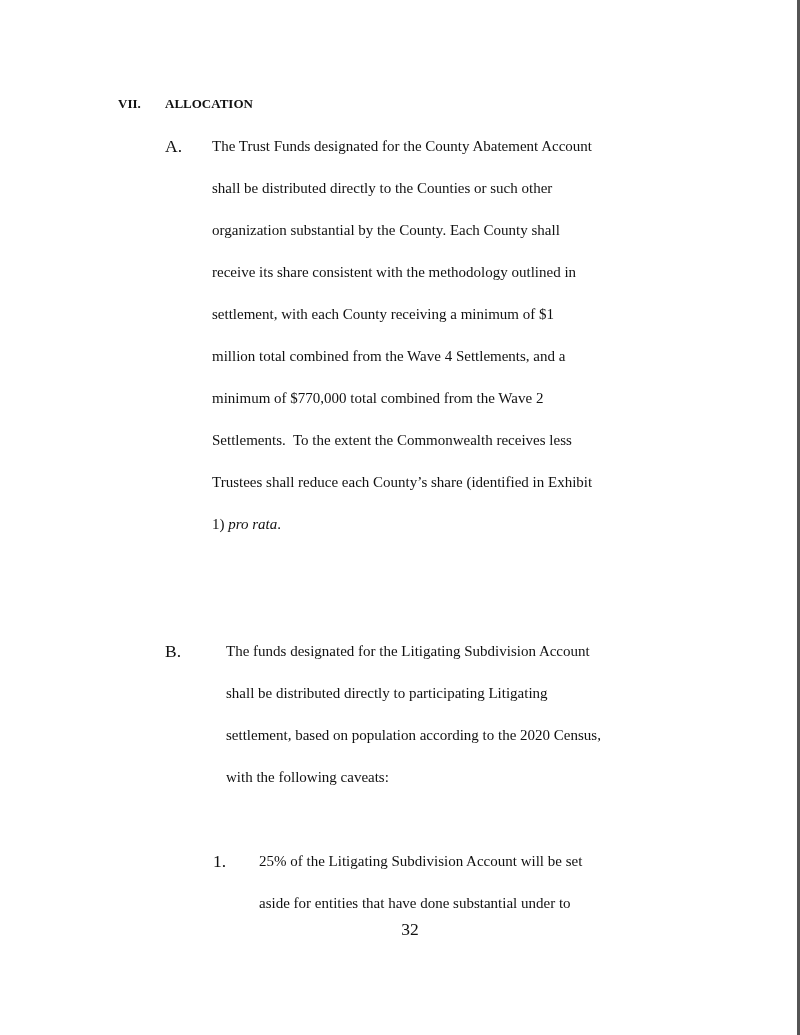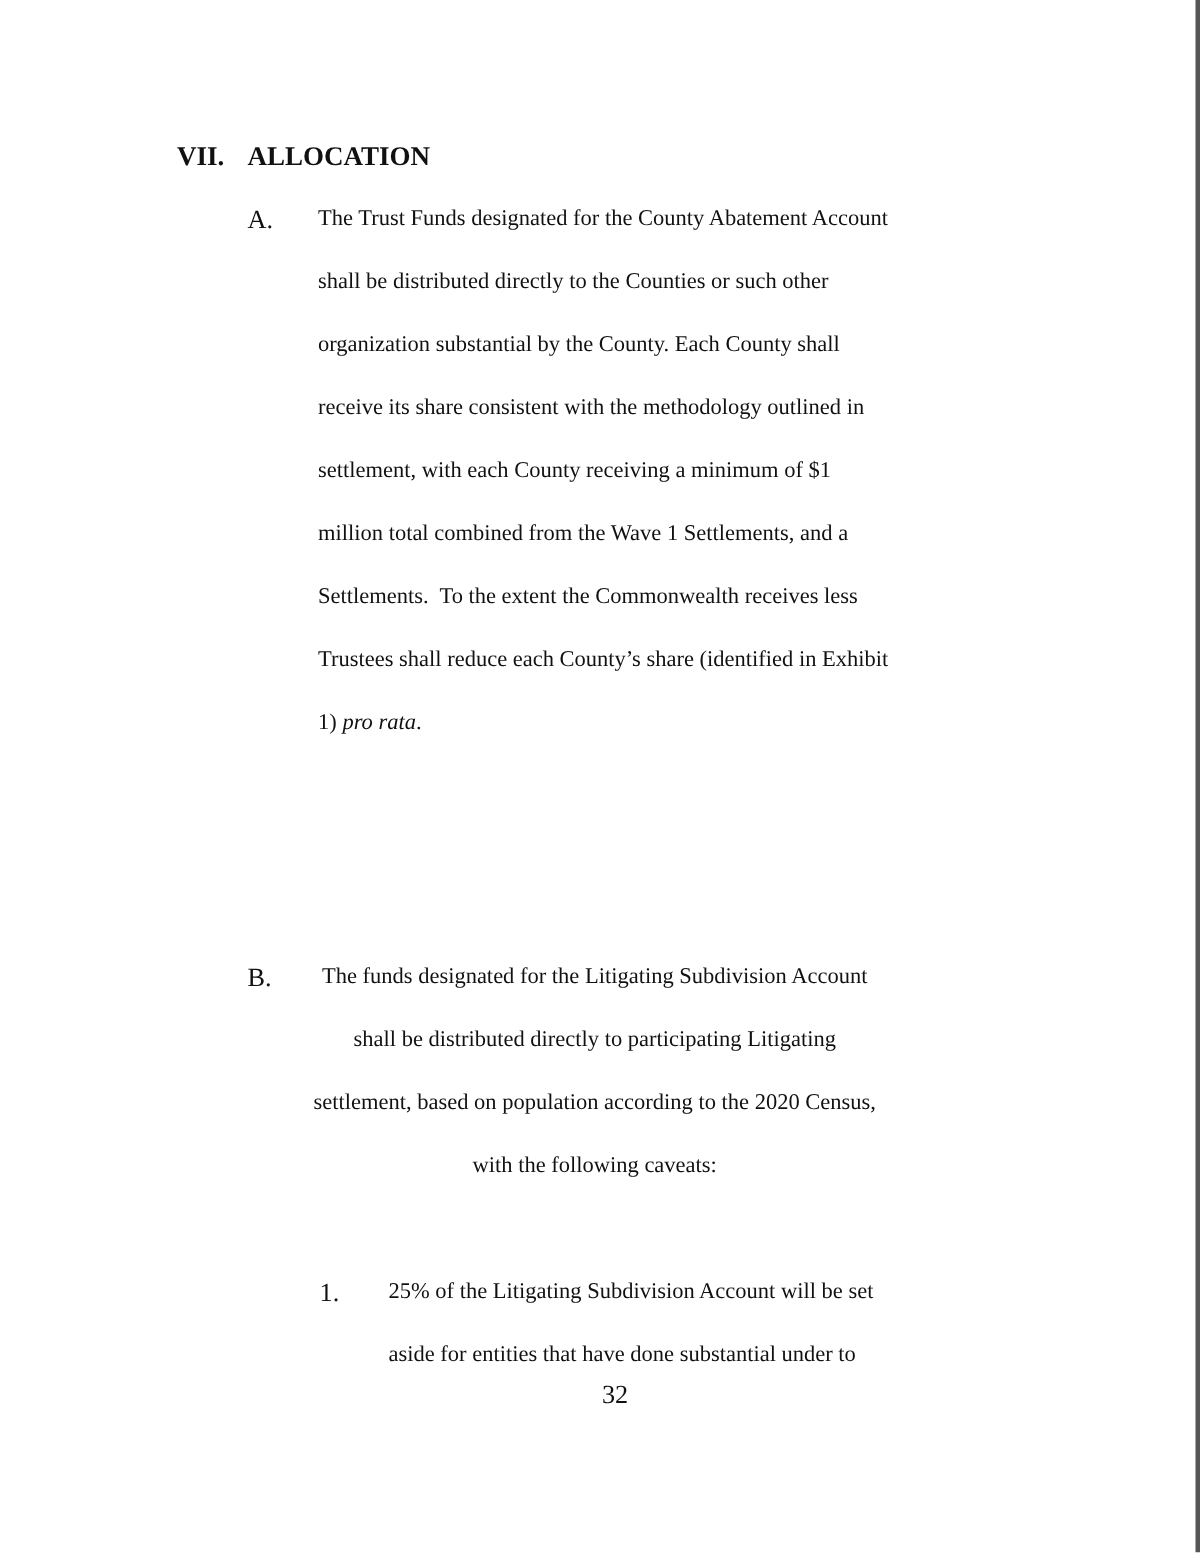--- a/index.html
+++ b/index.html
@@ -28,21 +28,21 @@
     right: 0;
     width: 3px;
     height: 1035px;
     background: #555555;
   }
   .heading {
     position: absolute;
     left: 118px;
     top: 92px;
     font-weight: bold;
-    font-size: 18px;
+    font-size: 13px;
     line-height: 24px;
     white-space: nowrap;
   }
   .heading .num {
     display: inline-block;
     width: 47px;
   }
   .para {
     position: absolute;
     font-size: 15px;
@@ -78,28 +78,29 @@
     <span class="num">VII.</span><span>ALLOCATION</span>
   </div>
 
   <div class="marker" style="left:165px; top:125px;">A.</div>
   <div class="para" style="left:212px; top:125px;">
     <span class="line">The Trust Funds designated for the County Abatement Account</span>
     <span class="line">shall be distributed directly to the Counties or such other</span>
     <span class="line">organization substantial by the County. Each County shall</span>
     <span class="line">receive its share consistent with the methodology outlined in</span>
     <span class="line">settlement, with each County receiving a minimum of $1</span>
-    <span class="line">million total combined from the Wave 1 Settlements, and a</span>
+    <span class="line">million total combined from the Wave 4 Settlements, and a</span>
+    <span class="line">minimum of $770,000 total combined from the Wave 2</span>
     <span class="line" style="white-space:pre;">Settlements.  To the extent the Commonwealth receives less</span>
     <span class="line">Trustees shall reduce each County’s share (identified in Exhibit</span>
     <span class="line"><span style="white-space:pre;">1) </span><em>pro rata</em><span>.</span></span>
   </div>
 
   <div class="marker" style="left:165px; top:630px;">B.</div>
-  <div class="para" style="left:209px; top:630px;text-align:center;">
+  <div class="para" style="left:226px; top:630px;">
     <span class="line">The funds designated for the Litigating Subdivision Account</span>
     <span class="line">shall be distributed directly to participating Litigating</span>
     <span class="line">settlement, based on population according to the 2020 Census,</span>
     <span class="line">with the following caveats:</span>
   </div>
 
   <div class="marker" style="left:213px; top:840px;">1.</div>
   <div class="para" style="left:259px; top:840px;">
     <span class="line">25% of the Litigating Subdivision Account will be set</span>
     <span class="line">aside for entities that have done substantial under to</span>

